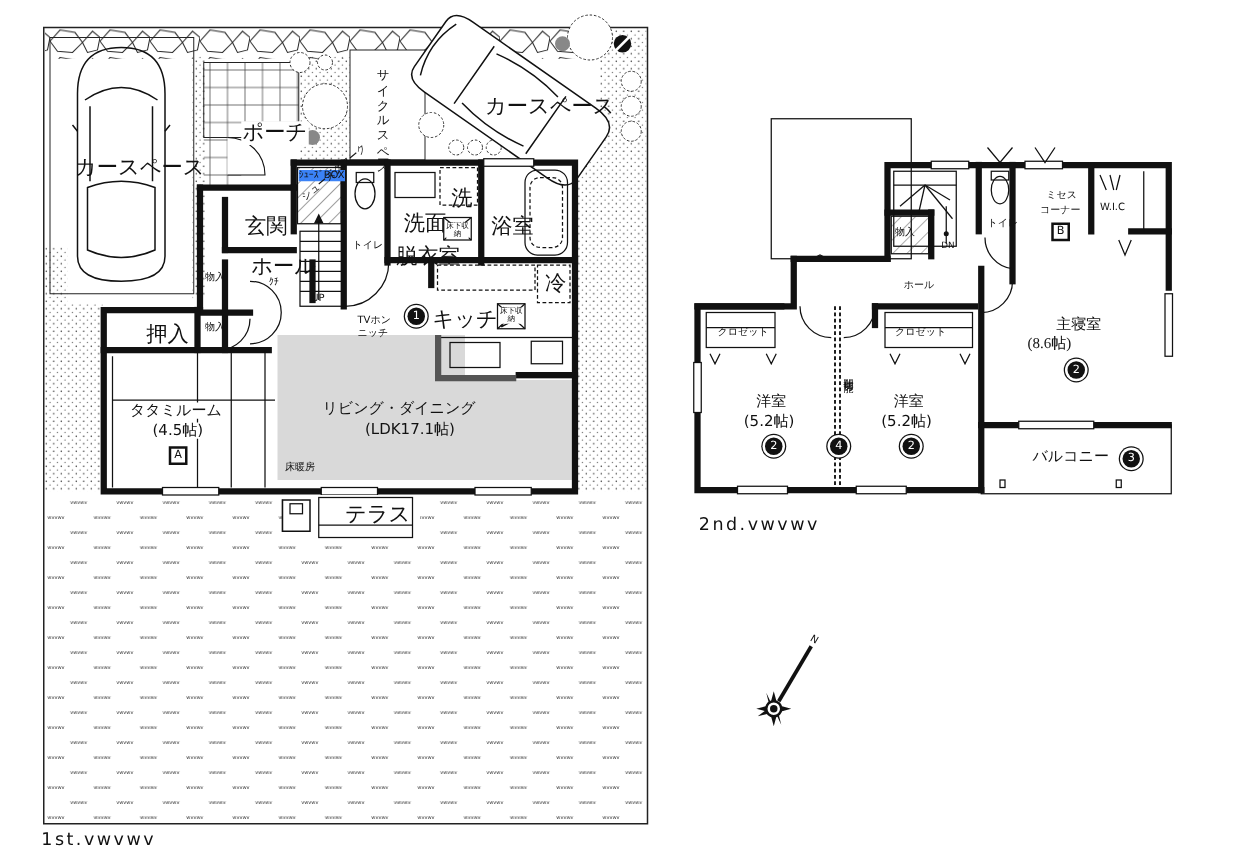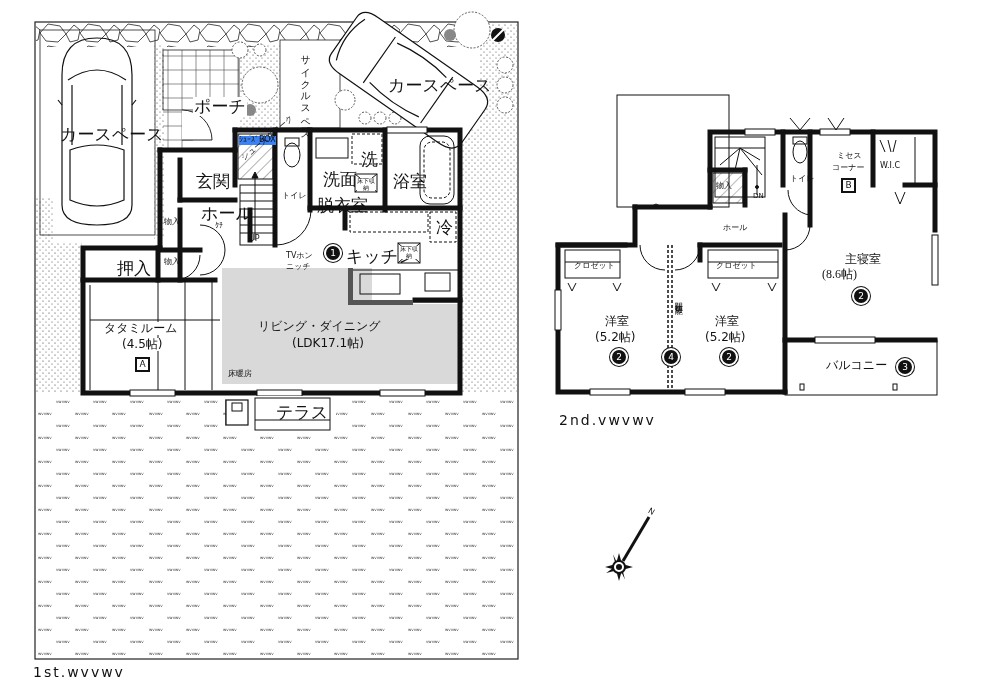--- a/index.html
+++ b/index.html
@@ -215,21 +215,21 @@
   <div class="lbl lbl-sm" style="left:400px;top:246px;width:18px;white-space:normal;background:#fff;font-size:6px;text-align:center;">床下収納</div>
   <div class="lbl" style="left:117px;top:259px;">押入</div>
   <div class="lbl lbl-md" style="left:104px;top:322px;background:#fff;">タタミルーム</div>
   <div class="lbl lbl-md" style="left:122px;top:338px;background:#fff;">(4.5帖)</div>
   <div class="badge-sq" style="left:135px;top:357px;">A</div>
   <div class="lbl lbl-md" style="left:258px;top:320px;">リビング・ダイニング</div>
   <div class="lbl lbl-md" style="left:292px;top:337px;">(LDK17.1帖)</div>
   <div class="lbl lbl-sm" style="left:228px;top:370px;">床暖房</div>
   <div class="lbl" style="left:276px;top:403px;">テラス</div>
 
-  <div class="floor-caption" style="left:33px;top:664px;">1st.wvvwv</div>
+  <div class="floor-caption" style="left:33px;top:664px;">1st.vwvwv</div>
 </div>
 
 <div class="abs" style="left:540px;top:0;width:459px;height:691px;">
   <svg width="459" height="691" viewBox="540 0 459 691">
     <defs>
       <pattern id="hatch2" width="8" height="8" patternUnits="userSpaceOnUse" patternTransform="rotate(45)">
         <line x1="0" y1="0" x2="0" y2="8" stroke="#222" stroke-width="0.6"></line>
       </pattern>
     </defs>
 

